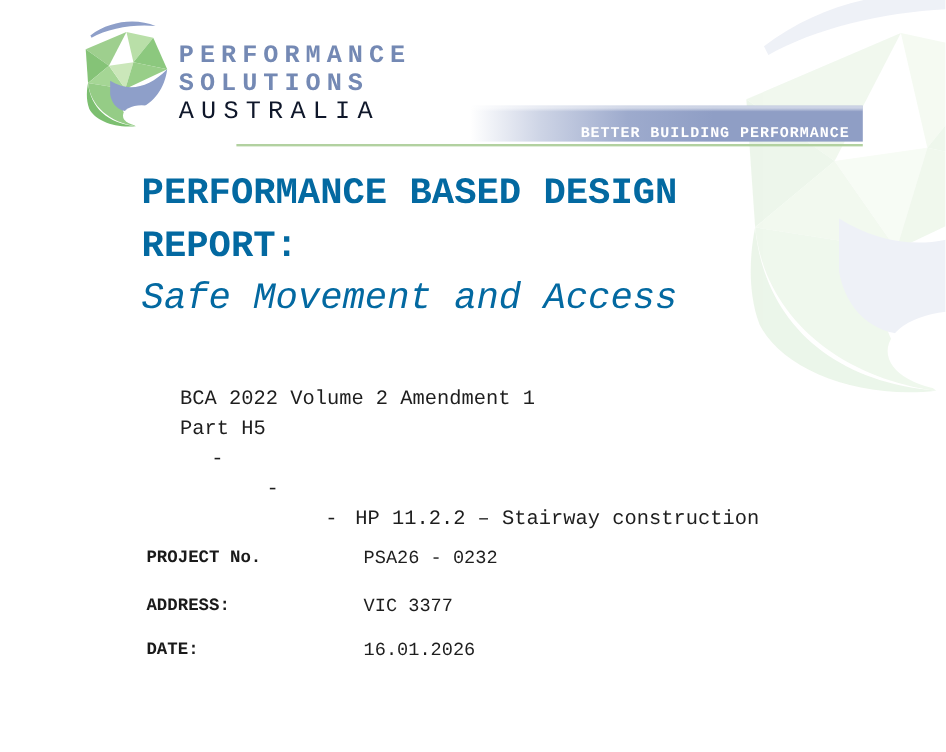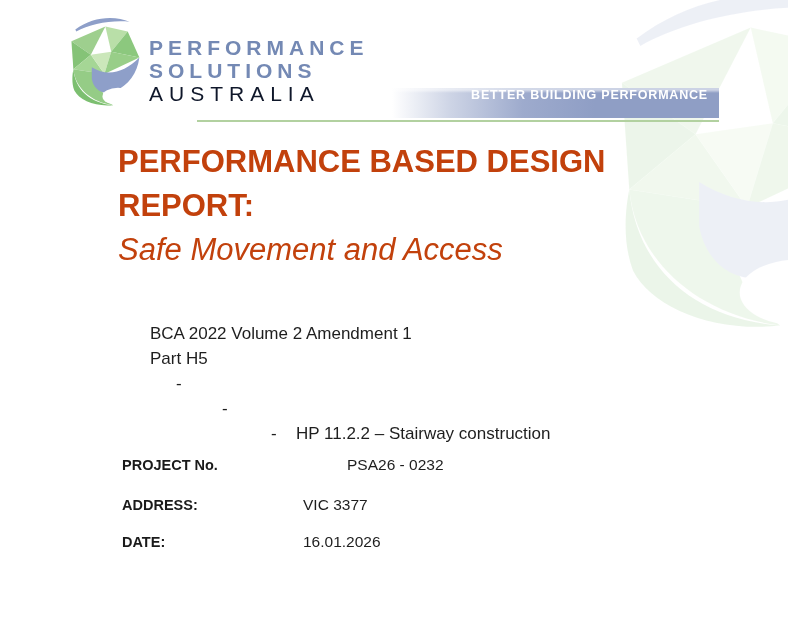--- a/index.html
+++ b/index.html
@@ -1,21 +1,21 @@
 <!DOCTYPE html>
 <html><head>
 <meta charset="utf-8">
 <style>
   html,body{margin:0;padding:0;background:#ffffff;}
   .page{
     position:relative;
     width:788px;height:622px;
     overflow:hidden;
     background:#ffffff;
-    font-family:Liberation Sans, sans-serif;
+    font-family:Liberation Mono, monospace;
     color:#1e1e1e;
   }
   
   .watermark{
     position:absolute; left:552px; top:-24px;
     width:368px; height:368px;
     opacity:0.15;
     z-index:0;
   }
   
@@ -32,53 +32,53 @@
   .logo-l3{
     font-size:21px; font-weight:normal; color:#0f172a;
     letter-spacing:6px; line-height:24px; white-space:nowrap;
   }
   .banner-bar{
     position:absolute; left:392px; top:88px;
     width:327px; height:30px;
     background:
       linear-gradient(to bottom, rgba(255,255,255,0.55) 0px, rgba(255,255,255,0.55) 2px, rgba(255,255,255,0) 5px),
       linear-gradient(to right, rgba(144,159,198,0) 0%, rgba(144,159,198,0.45) 18%, rgba(144,159,198,0.88) 40%, #8f9ec5 62%);
-    display:flex; align-items:flex-start; justify-content:flex-end;
+    display:flex; align-items:flex-end; justify-content:flex-end;
     padding-right:11px; box-sizing:border-box;
     z-index:2;
   }
   .banner-text{
     color:#ffffff; font-size:12.5px; font-weight:bold;
     letter-spacing:0.8px; white-space:nowrap;
   }
   .green-rule{
     position:absolute; left:197px; top:120px;
     width:522px; height:2px;
     background:#b2d1a0;
     z-index:3;
   }
   
-  .title-block{ position:absolute; left:118px; top:140px; z-index:1; color:#c2410c; }
+  .title-block{ position:absolute; left:118px; top:140px; z-index:1; color:#0369a1; }
   .title-line{ font-size:31px; font-weight:bold; line-height:44px; white-space:nowrap; }
   .title-sub{ font-size:31px; font-weight:normal; font-style:italic; line-height:44px; white-space:nowrap; }
   
   .code-block{
     position:absolute; left:121px; top:321px;
     font-size:17px; line-height:25px; z-index:1; color:#1e1e1e;margin-left:29px;
   }
   .code-line{ white-space:nowrap; }
   .bullet{ display:flex; white-space:nowrap; }
   .bullet .dash{ flex:0 0 25px; }
   .ind-1{ padding-left:26px; }
   .ind-2{ padding-left:72px; }
   .ind-3{ padding-left:121px; }
   
   .details{ position:absolute; left:122px; top:456px; z-index:1; }
   .drow{ display:flex; }
-  .drow-gap-a{ margin-bottom:22px;gap:44px; }
+  .drow-gap-a{ margin-bottom:22px; }
   .drow-gap-b{ margin-bottom:19px;align-items:flex-end; }
   .dlabel{
     width:181px; flex:0 0 181px;
     font-weight:bold; font-size:14.5px; line-height:18px;
     color:#1a1a1a; white-space:nowrap;
   }
   .dvalue{ font-size:15.5px; line-height:18px; color:#1e1e1e; white-space:nowrap; }
 </style>
 </head>
 <body>

